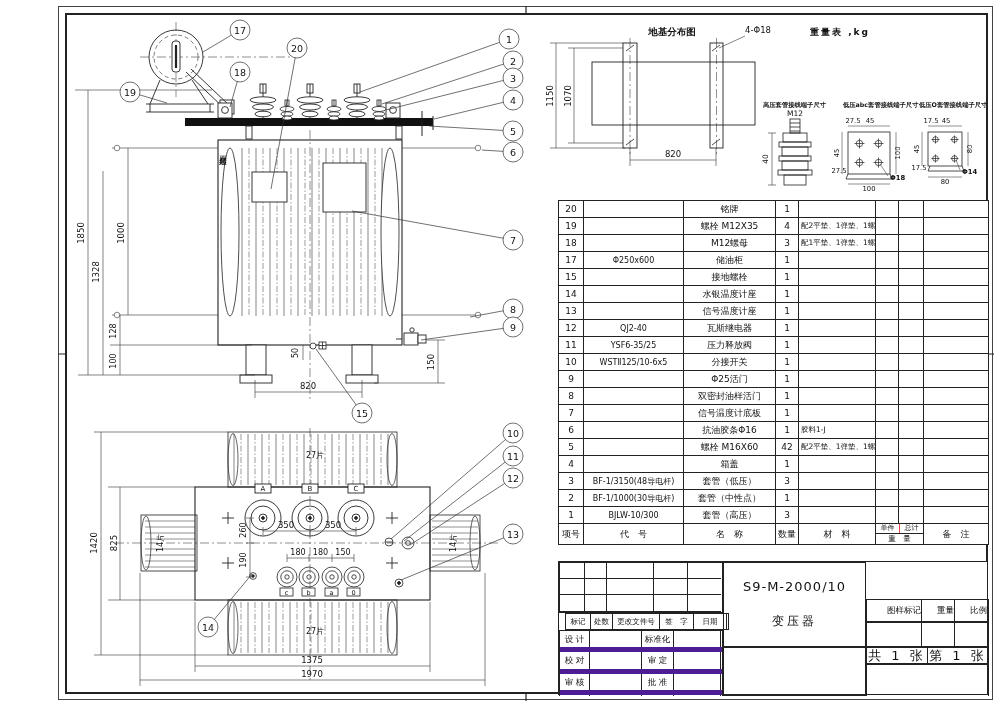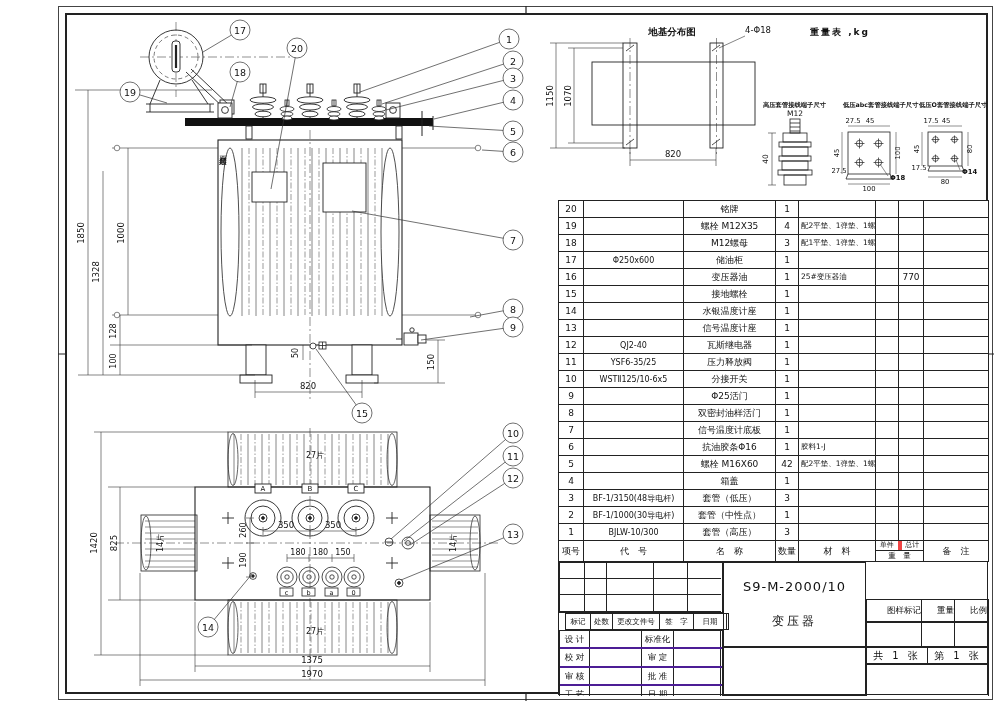--- a/index.html
+++ b/index.html
@@ -23,42 +23,42 @@
   
   table.parts{position:absolute;left:558px;top:200px;width:430px;border-collapse:collapse;table-layout:fixed;
               font-size:9px;background:#fff;}
   .parts td{border:1px solid #222;height:16px;padding:0;text-align:center;overflow:hidden;white-space:nowrap;}
   .parts td.code{font-size:8px;}
   .parts td.mat{font-size:7.5px;text-align:left;padding-left:2px;}
   .parts tr.hdr td{height:19px;font-size:9px;}
   .whc{padding:0!important;}
   .wh-top{display:flex;height:9px;font-size:7px;line-height:9px;}
   .wh-top span{flex:1;overflow:hidden;}
-  .wh-top span:first-child{border-right:4px solid #ef4444;}
+  .wh-top span:first-child{border-right:1px solid #ef4444;}
   .wh-bot{border-top:1px solid #222;height:10px;font-size:7.5px;line-height:10px;}
 
   
   .tb{position:absolute;left:558px;top:561px;width:430px;height:134px;font-size:8.5px;background:#fff;
       border:1.5px solid #222;box-sizing:border-box;}
   .tb .cell{position:absolute;border:1px solid #222;box-sizing:border-box;overflow:hidden;}
   .revgrid{display:grid;grid-template-columns:25px 22px 47px 34px 33px;grid-template-rows:16px 16px 17px;}
   .revgrid i{border-right:1px solid #222;border-bottom:1px solid #222;}
   .revgrid i:nth-child(5n){border-right:none;}
   .revh{display:grid;grid-template-columns:25px 22px 47px 34px 33px;text-align:center;font-size:7.5px;line-height:15px;}
   .revh span{border-right:1px solid #222;overflow:hidden;}
   .rrow{display:grid;grid-template-columns:30px 52px 32px 47px;height:16.4px;line-height:16px;text-align:center;
-        border-bottom:2px solid #4c1d95;}
+        border-bottom:5px solid #4c1d95;}
   .rrow span{border-right:1px solid #222;overflow:hidden;font-size:8.5px;}
   .tcenter{display:flex;flex-direction:column;align-items:center;justify-content:center;text-align:center;}
   .model{font-size:13px;letter-spacing:1px;}
   .product{font-size:12px;letter-spacing:3px;margin-top:19px;}
   .drawno{font-size:10.5px;line-height:34px;text-align:center;}
   .stamph{display:grid;grid-template-columns:55px 33px 33px;text-align:right;line-height:21px;}
   .stamph span{border-right:1px solid #222;overflow:hidden;}
-  .sheets{display:flex;text-align:center;line-height:15px;font-size:10px;}
+  .sheets{display:flex;text-align:center;line-height:15px;font-size:13px;}
   .sheets span{flex:1;overflow:hidden;letter-spacing:3px;}
   .sheets span:first-child{border-right:1px solid #222;}
 </style>
 </head>
 <body>
 
 <div class="sheet">
   <div class="frame-outer"></div>
   <div class="frame-inner"></div>
 
@@ -550,30 +550,20 @@
           <td>17</td>
           <td class="code">Φ250x600</td>
           <td>储油柜</td>
           <td>1</td>
           <td class="mat"></td>
           <td></td>
           <td></td>
           <td></td>
         </tr>
 
-        <tr>
-          <td>16</td>
-          <td class="code"></td>
-          <td>变压器油</td>
-          <td>1</td>
-          <td class="mat">25#变压器油</td>
-          <td></td>
-          <td>770</td>
-          <td></td>
-        </tr>
 
         <tr>
           <td>15</td>
           <td class="code"></td>
           <td>接地螺栓</td>
           <td>1</td>
           <td class="mat"></td>
           <td></td>
           <td></td>
           <td></td>

